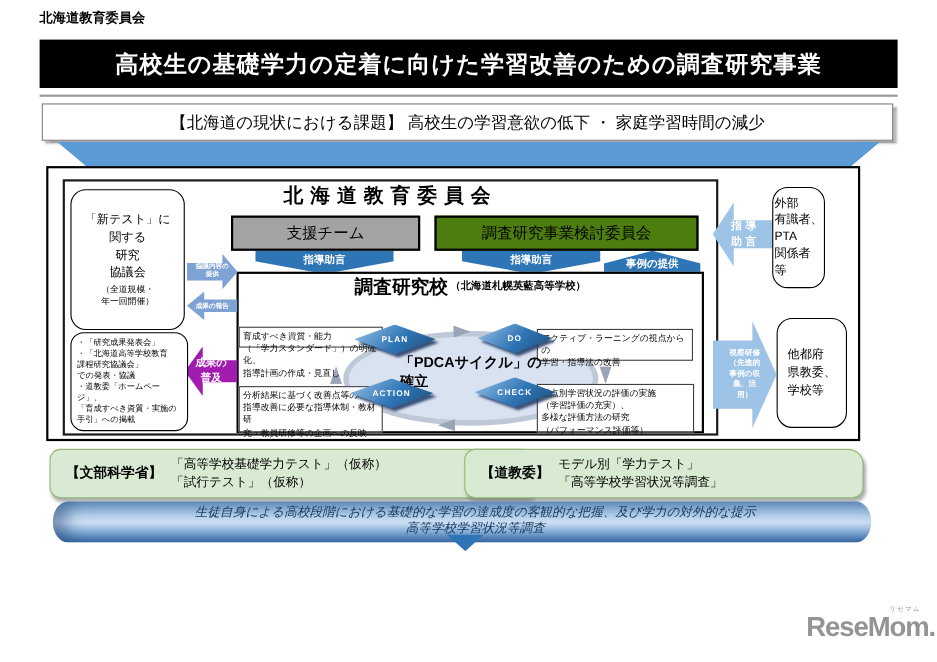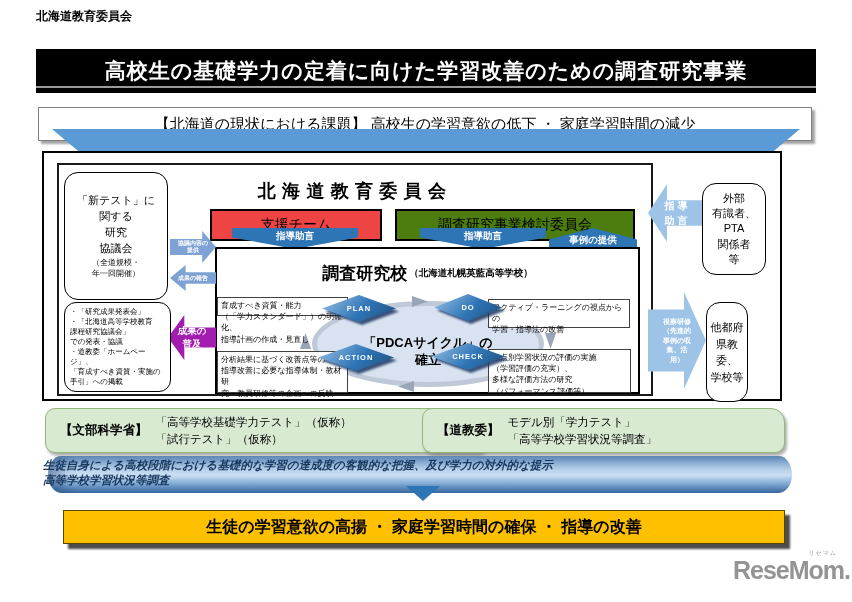--- a/index.html
+++ b/index.html
@@ -1,36 +1,36 @@
 <!DOCTYPE html>
 <html><head>
 <meta charset="utf-8">
 <style>
   html,body{margin:0;padding:0;background:#ffffff;}
   body{font-family:"Liberation Sans","DejaVu Sans",sans-serif;}
   #canvas{position:relative;width:852px;height:602px;background:#fff;overflow:hidden;}
   .abs{position:absolute;box-sizing:border-box;}
-  .ctr{display:flex;align-items:center;justify-content:center;text-align:center;margin-top:13px;}
+  .ctr{display:flex;align-items:center;justify-content:center;}
   .pre{white-space:pre-line;}
 
   .org-label{left:36px;top:8px;font-size:12px;font-weight:600;color:#000;}
   .banner{left:36px;top:36px;width:780px;height:44px;background:#000;color:#fff;
           font-size:21px;font-weight:bold;letter-spacing:1px;}
   .divider{left:36px;top:86px;width:780px;height:2px;background:#9a9a9a;}
   .challenge{left:38px;top:94px;width:774px;height:34px;background:#fff;
              border:1px solid #7f7f7f;box-shadow:3px 3px 2px rgba(90,90,90,.55);
              font-size:15px;color:#000;}
   .trapezoid{left:52px;top:129px;width:748px;height:22px;background:#5B9BD5;
              clip-path:polygon(0 0,100% 0,96.5% 100%,3.5% 100%);}
 
   .outer-box{left:42px;top:151px;width:740px;height:250px;background:#fff;border:2px solid #000;}
   .inner-box{left:57px;top:163px;width:596px;height:233px;background:#fff;border:2px solid #1a1a1a;}
   .board-title{left:140px;top:166px;width:430px;height:24px;font-size:18px;font-weight:bold;
                letter-spacing:.35em;color:#000;}
-  .team-box{left:210px;top:196px;width:172px;height:32px;background:#ef4444;border:2px solid #000;font-size:14px;}
+  .team-box{left:210px;top:196px;width:172px;height:32px;background:#a3a3a3;border:2px solid #000;font-size:14px;}
   .committee-box{left:395px;top:196px;width:240px;height:32px;background:#4d7c0f;border:2px solid #000;font-size:14px;}
 
   .arrow-down{background:#2E75B6;clip-path:polygon(0 0,100% 0,100% 45%,50% 100%,0 45%);
               color:#fff;font-size:9.5px;font-weight:bold;display:flex;justify-content:center;padding-top:2px;}
   .arrow-up{background:#2E75B6;clip-path:polygon(50% 0,100% 55%,100% 100%,0 100%,0 55%);
             color:#fff;font-size:9.5px;font-weight:bold;display:flex;justify-content:center;align-items:flex-end;padding-bottom:2px;}
   .ad1{left:232px;top:228px;width:126px;height:21px;}
   .ad2{left:420px;top:228px;width:126px;height:21px;}
   .au1{left:549px;top:228px;width:88px;height:21px;}
 
@@ -61,22 +61,22 @@
   .nb-do{left:488px;top:299px;width:142px;height:29px;}
   .nb-action{left:217px;top:351px;width:131px;height:42px;}
   .nb-check{left:488px;top:349px;width:143px;height:44px;}
 
   .round-box{background:#fff;border:1.5px solid #000;border-radius:14px;color:#000;z-index:3;}
   .lb1{left:64px;top:172px;width:104px;height:128px;font-size:11px;line-height:1.45;
        display:flex;flex-direction:column;align-items:center;justify-content:center;text-align:center;}
   .lb1-note{font-size:8px;line-height:1.3;margin-top:2px;}
   .lb2{left:64px;top:302px;width:107px;height:90px;font-size:7.5px;line-height:1.35;
        display:flex;align-items:center;padding:3px 5px;text-align:left;border-radius:12px;}
-  .rb1{left:702px;top:170px;width:64px;height:92px;font-size:11px;line-height:1.4;}
-  .rb2{left:706px;top:289px;width:42px;height:100px;font-size:11px;line-height:1.5;}
+  .rb1{left:702px;top:170px;width:48px;height:92px;font-size:11px;line-height:1.4;}
+  .rb2{left:706px;top:289px;width:64px;height:100px;font-size:11px;line-height:1.5;}
 
   .arrow-left{background:#8FAFDB;clip-path:polygon(0 50%,34% 0,34% 28%,100% 28%,100% 72%,34% 72%,34% 100%);
               color:#fff;font-weight:bold;display:flex;align-items:center;justify-content:center;text-align:center;}
   .arrow-right{background:#8FAFDB;clip-path:polygon(100% 50%,66% 0,66% 28%,0 28%,0 72%,66% 72%,66% 100%);
                color:#fff;font-weight:bold;display:flex;align-items:center;justify-content:center;text-align:center;}
   .al-provide{left:170px;top:231px;width:46px;height:32px;font-size:6px;line-height:1.25;
               background:#7FA2D4;clip-path:polygon(100% 50%,70% 0,70% 25%,0 25%,0 75%,70% 75%,70% 100%);}
   .al-report{left:170px;top:265px;width:46px;height:26px;font-size:6px;background:#7FA2D4;}
   .al-spread{left:168px;top:315px;width:48px;height:45px;font-size:9.5px;line-height:1.3;background:#a21caf;}
   .ar-guidance{left:648px;top:184px;width:56px;height:58px;font-size:10px;line-height:1.5;background:#9DC3E6;}
@@ -88,21 +88,21 @@
   .gb-left{left:45px;top:408px;width:442px;height:45px;}
   .gb-right{left:422px;top:408px;width:363px;height:45px;}
   .gb-label{font-size:12.5px;font-weight:600;margin:0 8px 0 14px;white-space:nowrap;}
   .gb-items{font-size:11.5px;line-height:1.45;text-align:left;}
 
   .flow-band{left:48px;top:456px;width:744px;height:37px;border-radius:16px/22px;
              background:linear-gradient(180deg,#6f9cc9 0%,#b9d3ec 38%,#cddff2 52%,#8db4dd 72%,#3f74ad 100%);
              box-shadow:inset 12px 0 14px rgba(30,60,110,.45);}
   .flow-chevron{left:406px;top:486px;width:34px;height:15px;background:#2E75B6;
                 clip-path:polygon(0 0,100% 0,50% 100%);z-index:2;}
-  .effect-text{left:43px;width:744px;font-style:italic;font-weight:bold;
+  .effect-text{left:60px;width:744px;text-align:center;font-style:italic;font-weight:normal;
                color:#17375E;font-size:11.5px;z-index:3;}
   .ef1{top:458px;}
   .ef2{top:473px;}
 
   .outcome-box{left:63px;top:497px;width:722px;height:34px;background:#FFC000;border:1px solid #5a4500;
                box-shadow:5px 5px 2px rgba(45,45,45,.85);font-size:16px;font-weight:bold;color:#000;z-index:4;}
 
   .resemom{left:733px;top:549px;width:110px;text-align:right;color:#949494;}
   .resemom-ruby{font-size:6px;letter-spacing:1px;display:block;margin-right:6px;}
   .resemom-logo{font-size:25px;font-weight:bold;letter-spacing:-1px;line-height:1;}
@@ -225,20 +225,19 @@
       <span>モデル別「学力テスト」</span><br>
       <span>「高等学校学習状況等調査」</span>
     </span>
   </div>
 
   <div class="abs flow-band"></div>
   <div class="abs effect-text ef1">生徒自身による高校段階における基礎的な学習の達成度の客観的な把握、及び学力の対外的な提示</div>
   <div class="abs effect-text ef2">高等学校学習状況等調査</div>
   <div class="abs flow-chevron"></div>
 
-  <div class="abs outcome-box ctr">生徒の学習意欲の高揚 ・ 家庭学習時間の確保 ・ 指導の改善</div>
 
   <div class="abs resemom">
     <span class="resemom-ruby">リセマム</span>
     <span class="resemom-logo">ReseMom.</span>
   </div>
 
 </div>
 
 </body></html>

